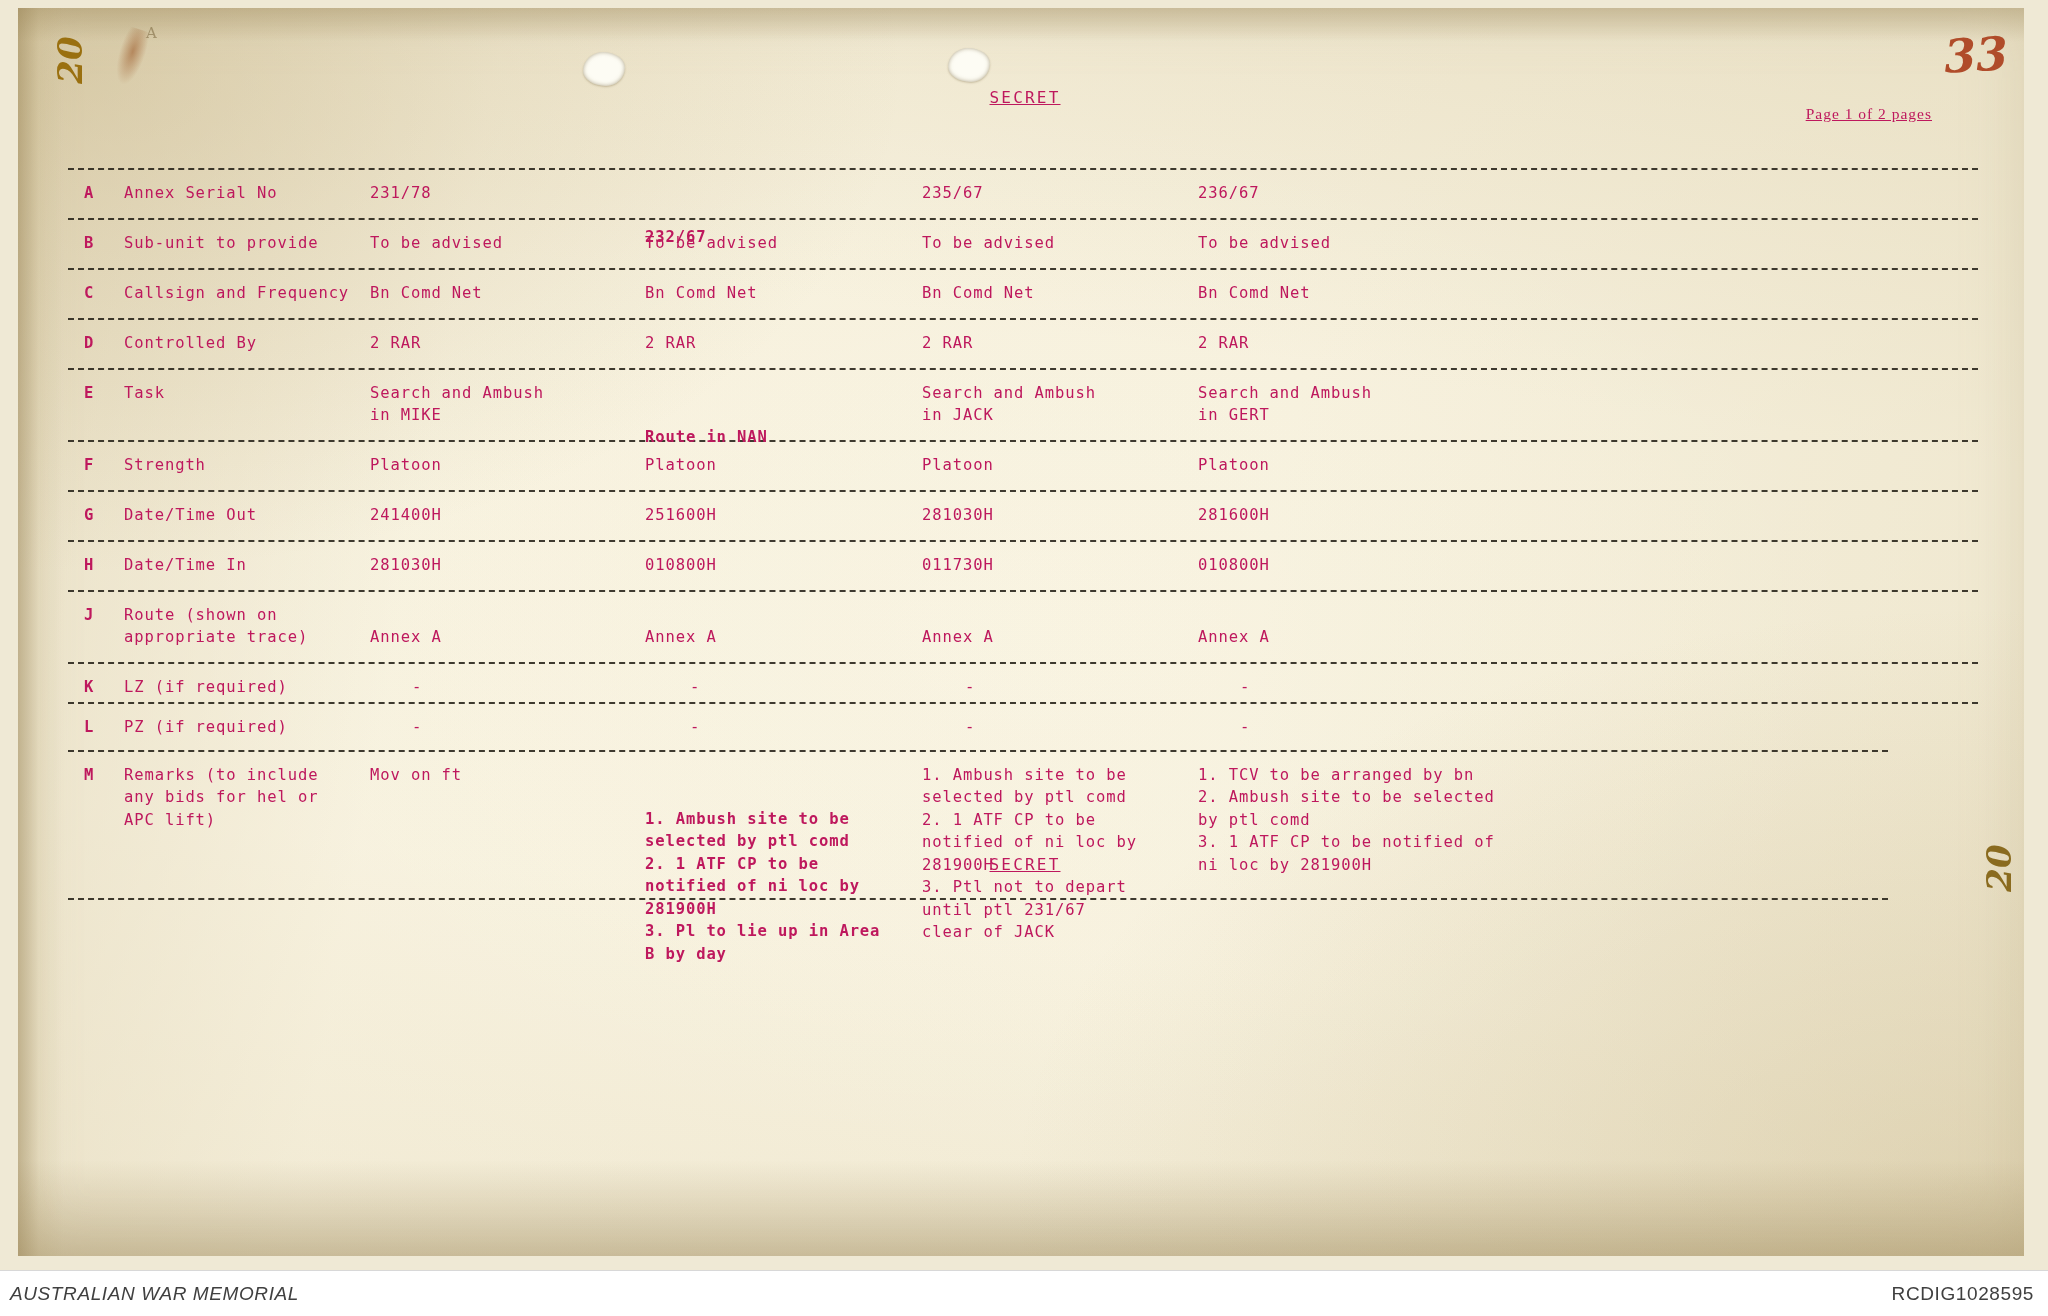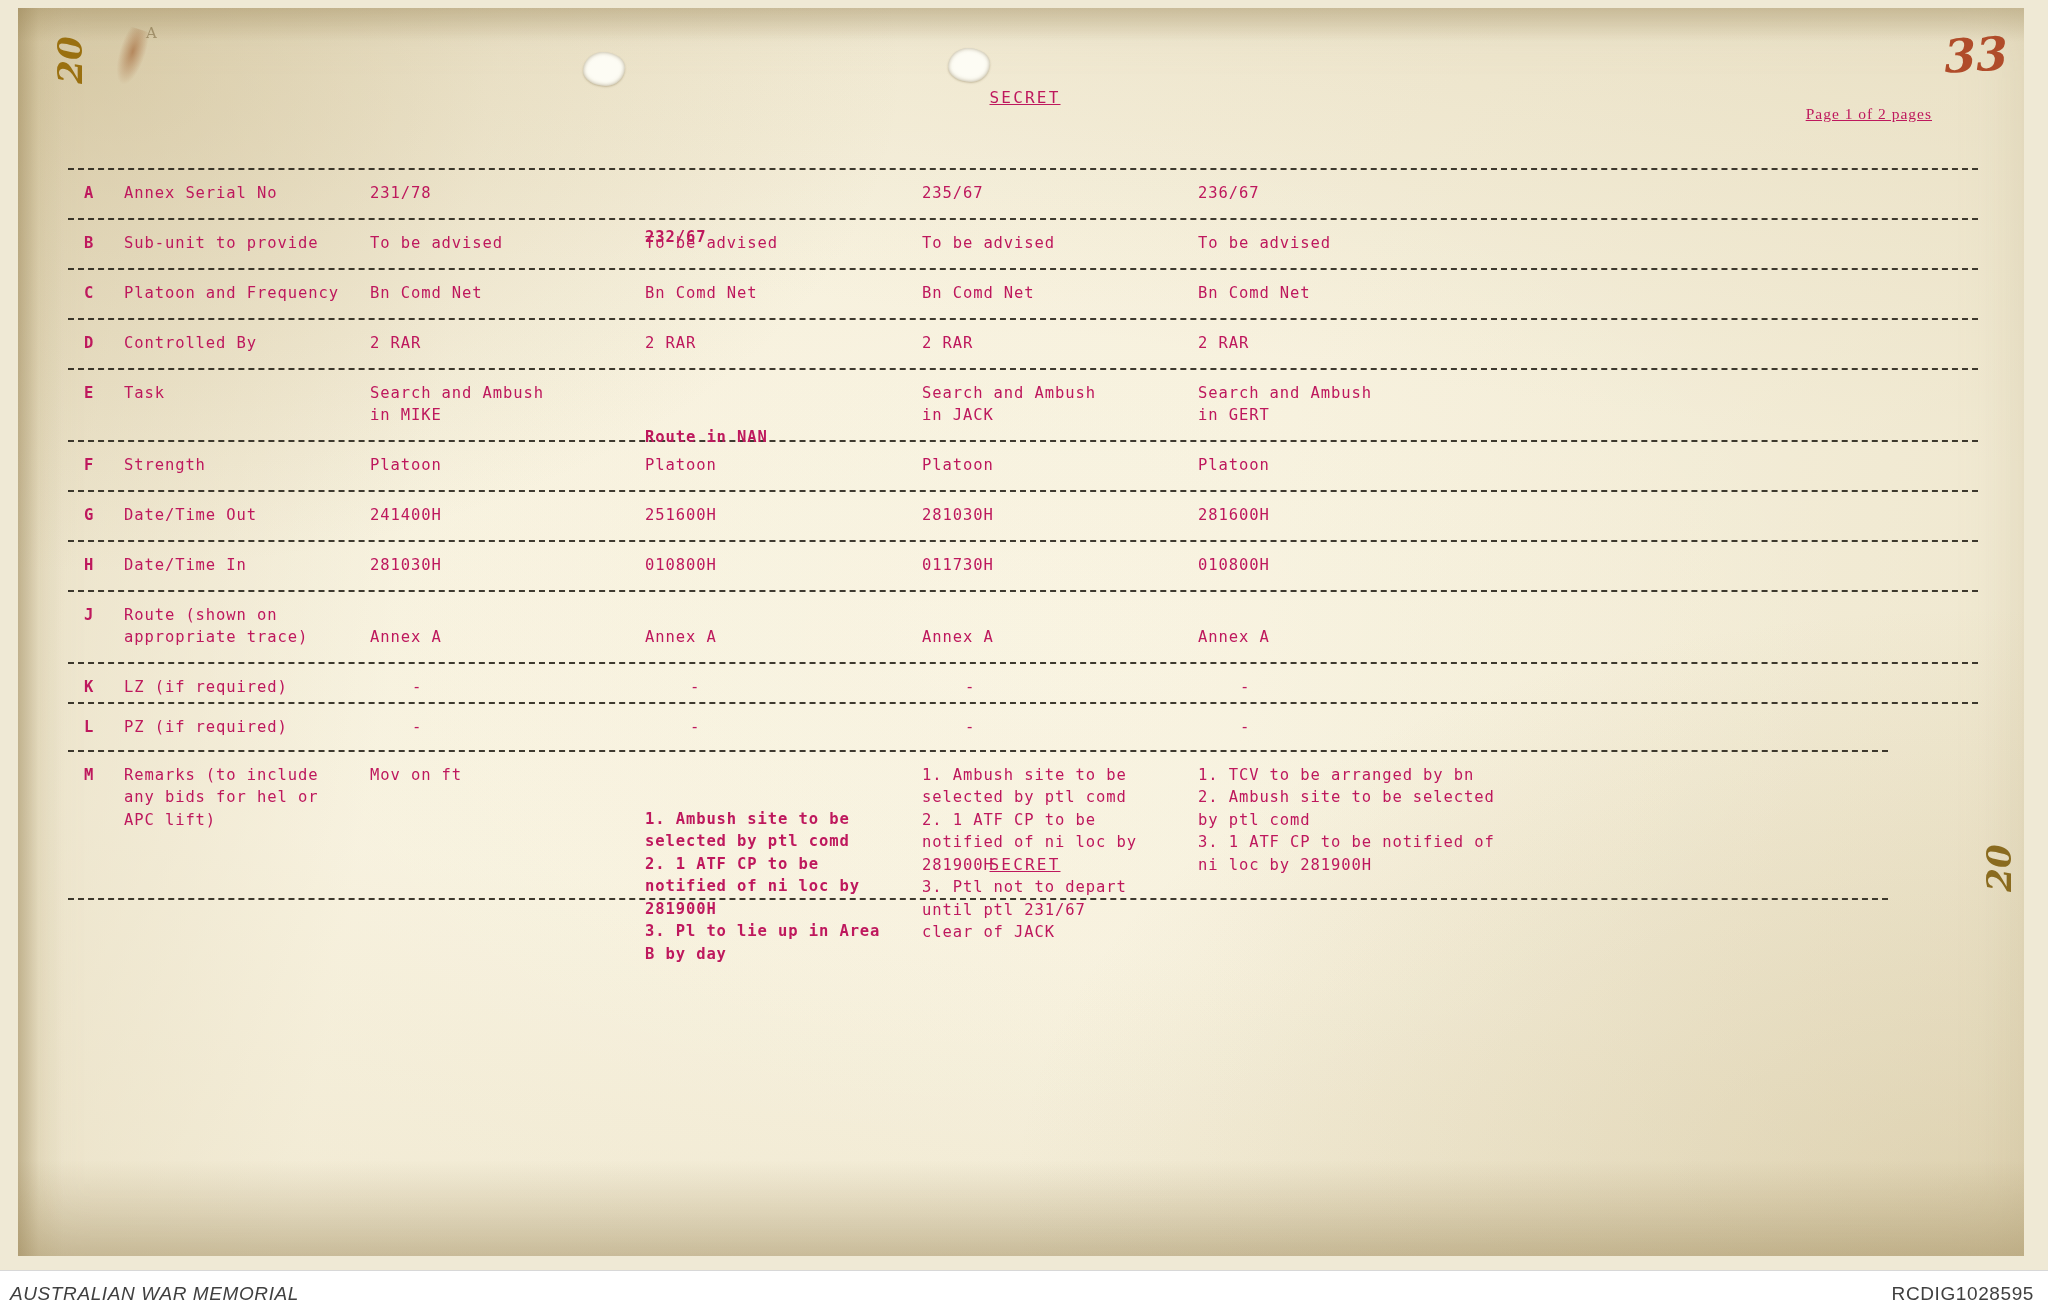--- a/index.html
+++ b/index.html
@@ -291,21 +291,21 @@
         <div class="cell c-letter">B</div>
         <div class="cell c-label">Sub-unit to provide</div>
         <div class="cell c-1">To be advised</div>
         <div class="cell c-2">To be advised</div>
         <div class="cell c-3">To be advised</div>
         <div class="cell c-4">To be advised</div>
       </div>
 
       <div class="row" style="top:114px;">
         <div class="cell c-letter">C</div>
-        <div class="cell c-label">Platoon and Frequency</div>
+        <div class="cell c-label">Callsign and Frequency</div>
         <div class="cell c-1">Bn Comd Net</div>
         <div class="cell c-2">Bn Comd Net</div>
         <div class="cell c-3">Bn Comd Net</div>
         <div class="cell c-4">Bn Comd Net</div>
       </div>
 
       <div class="row" style="top:164px;">
         <div class="cell c-letter">D</div>
         <div class="cell c-label">Controlled By</div>
         <div class="cell c-1">2 RAR</div>

